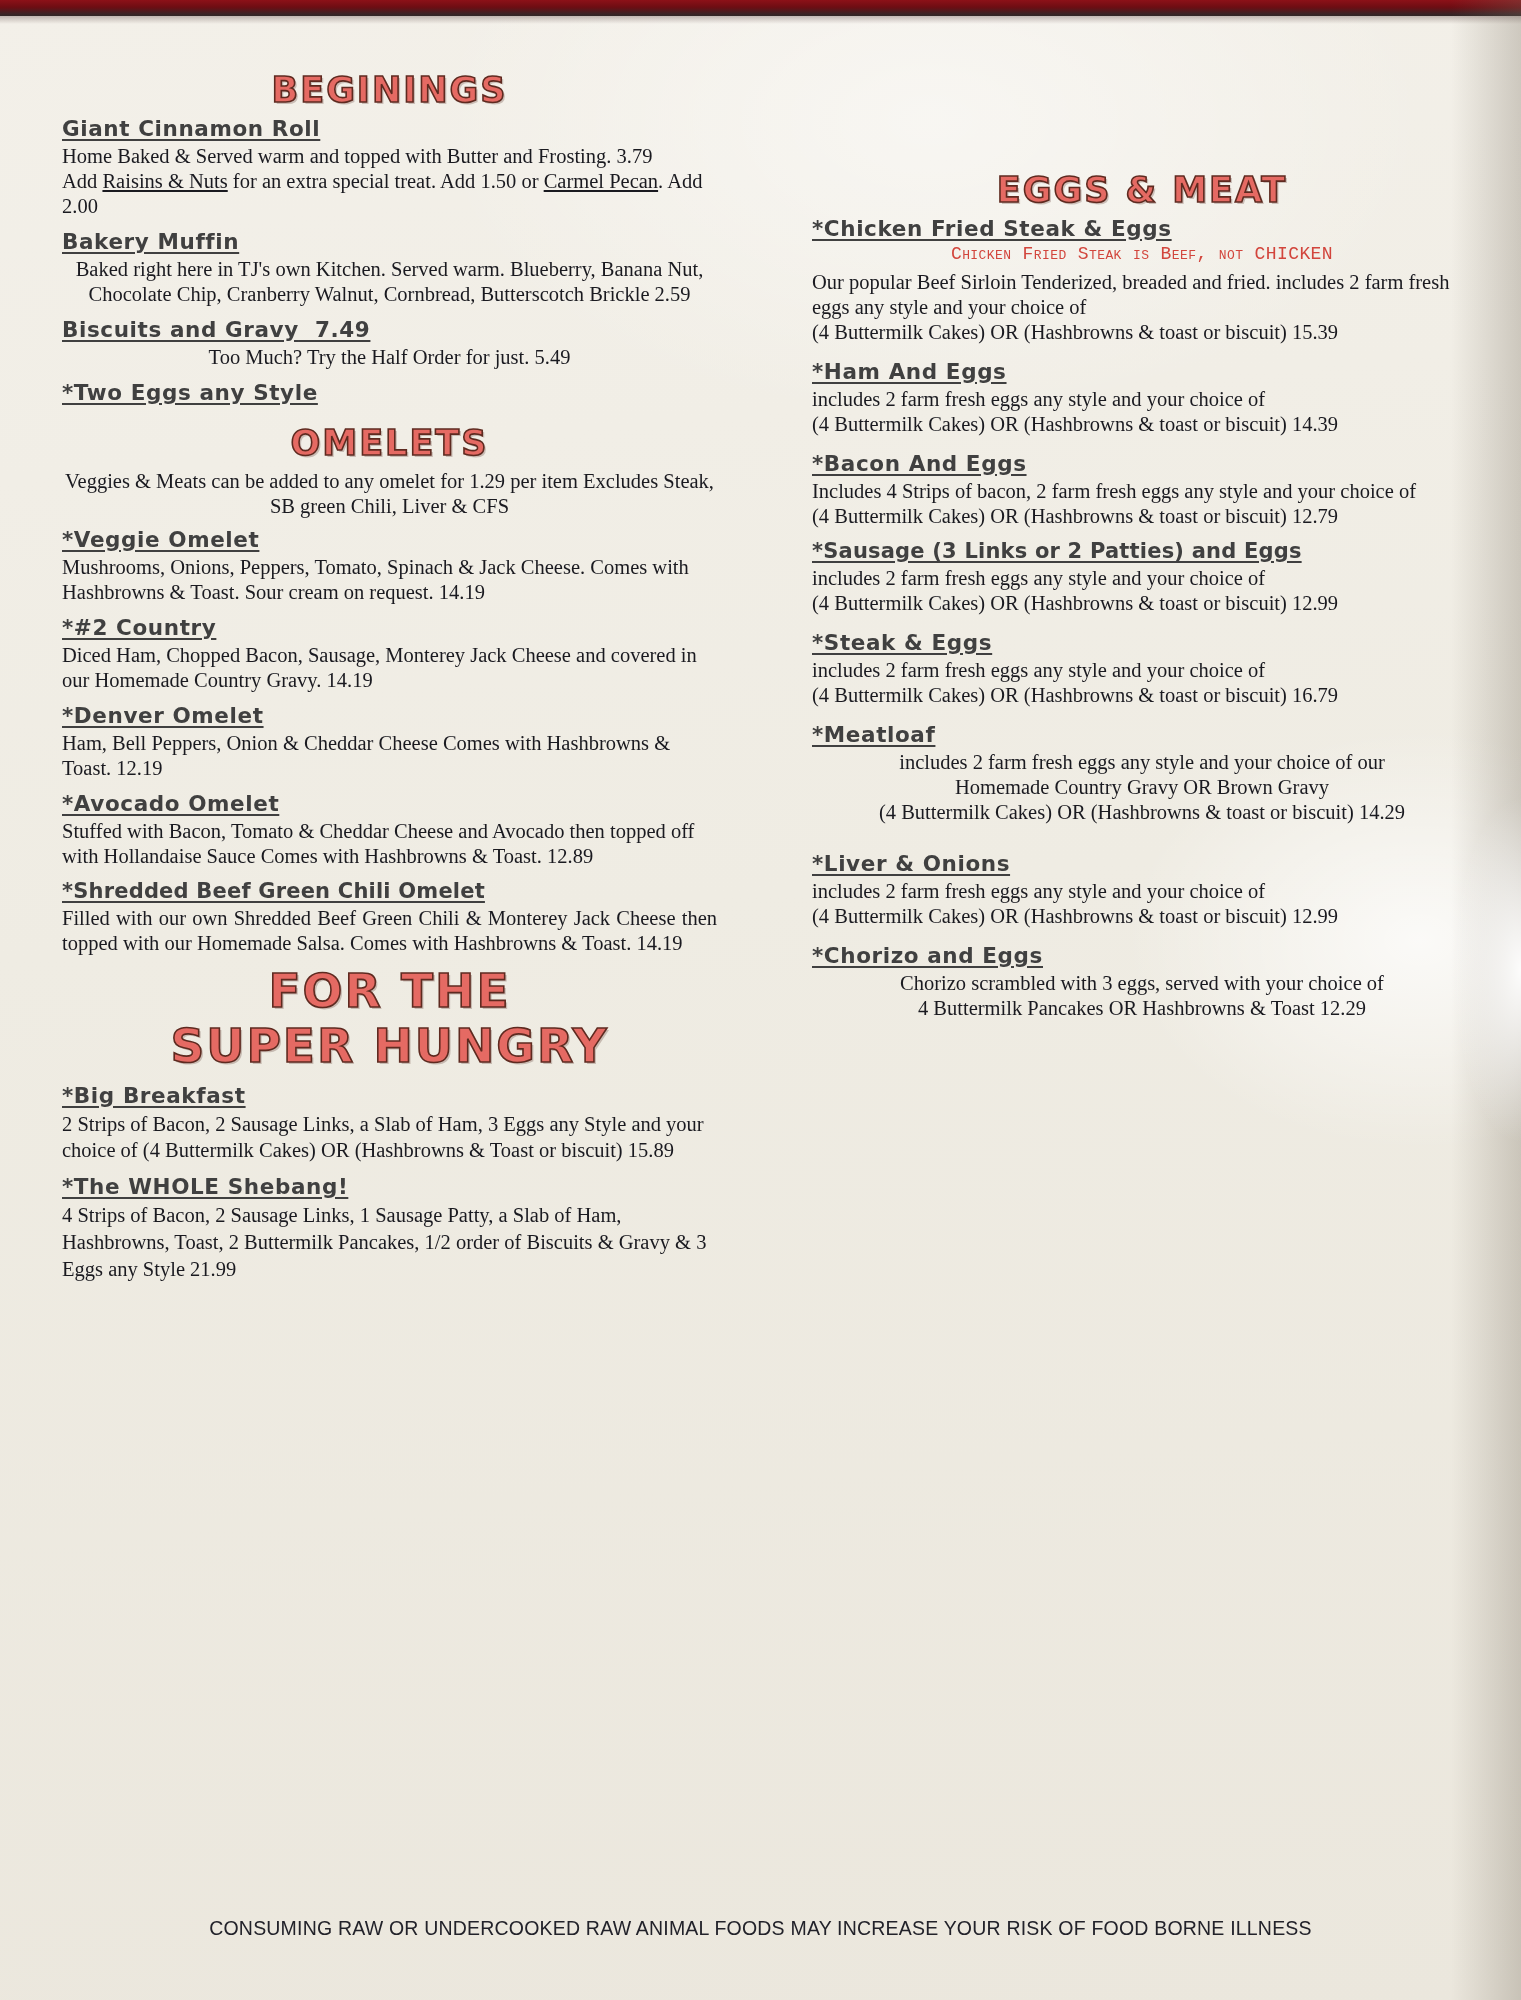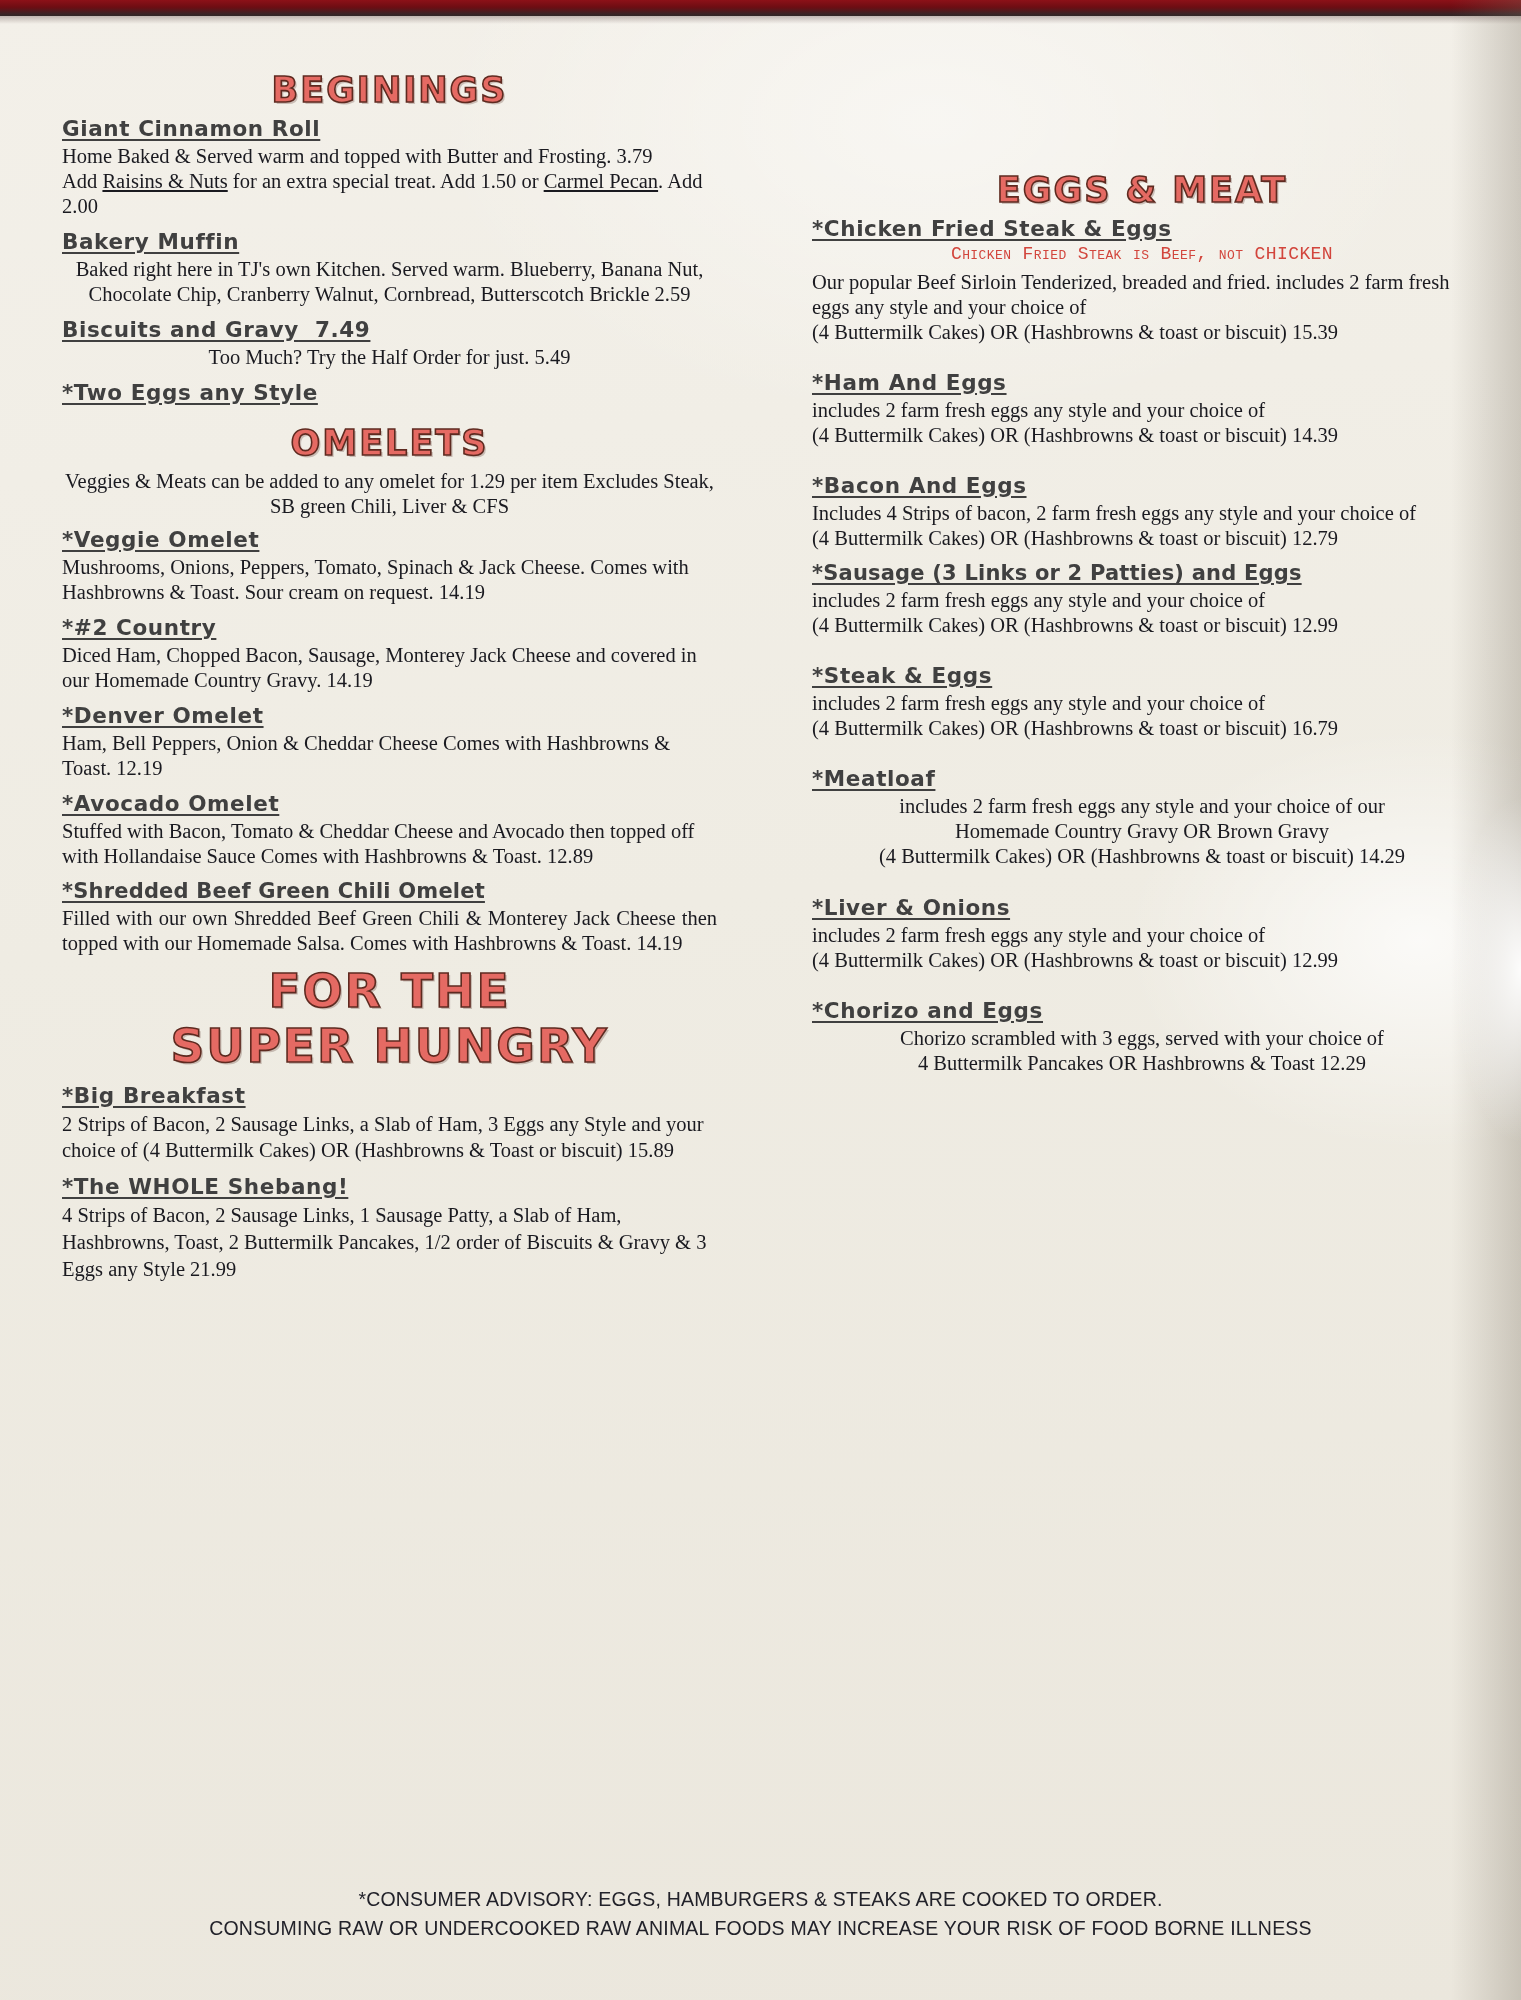--- a/index.html
+++ b/index.html
@@ -121,21 +121,21 @@
     left: 0; right: 0;
     bottom: 58px;
     text-align: center;
     font-family: "Liberation Sans", sans-serif;
     font-size: 19.5px;
     letter-spacing: 0.2px;
     line-height: 1.45;
     color: #22222a;
   }
 
-  .right-item-title { margin-top: 25px; }
+  .right-item-title { margin-top: 14px; }
 </style>
 </head>
 <body>
 
 <div class="page"></div>
 <div class="top-edge"></div>
 <div class="right-shadow"></div>
 <div class="glare"></div>
 
 <div class="content">
@@ -264,17 +264,16 @@
 
       <div class="item">
         <div class="item-title right-item-title">*Chorizo and Eggs</div>
         <div class="desc center">Chorizo scrambled with 3 eggs, served with your choice of</div>
         <div class="desc center">4 Buttermilk Pancakes OR Hashbrowns &amp; Toast 12.29</div>
       </div>
     </div>
   </div>
 
   <div class="advisory">
-    <div>*CONSUMER ADVISORY: EGGS, HAMBURGERS &amp; STEAKS ARE COOKED TO ORDER.</div>
     <div>CONSUMING RAW OR UNDERCOOKED RAW ANIMAL FOODS MAY INCREASE YOUR RISK OF FOOD BORNE ILLNESS</div>
   </div>
 
 </div>
 
 </body></html>

